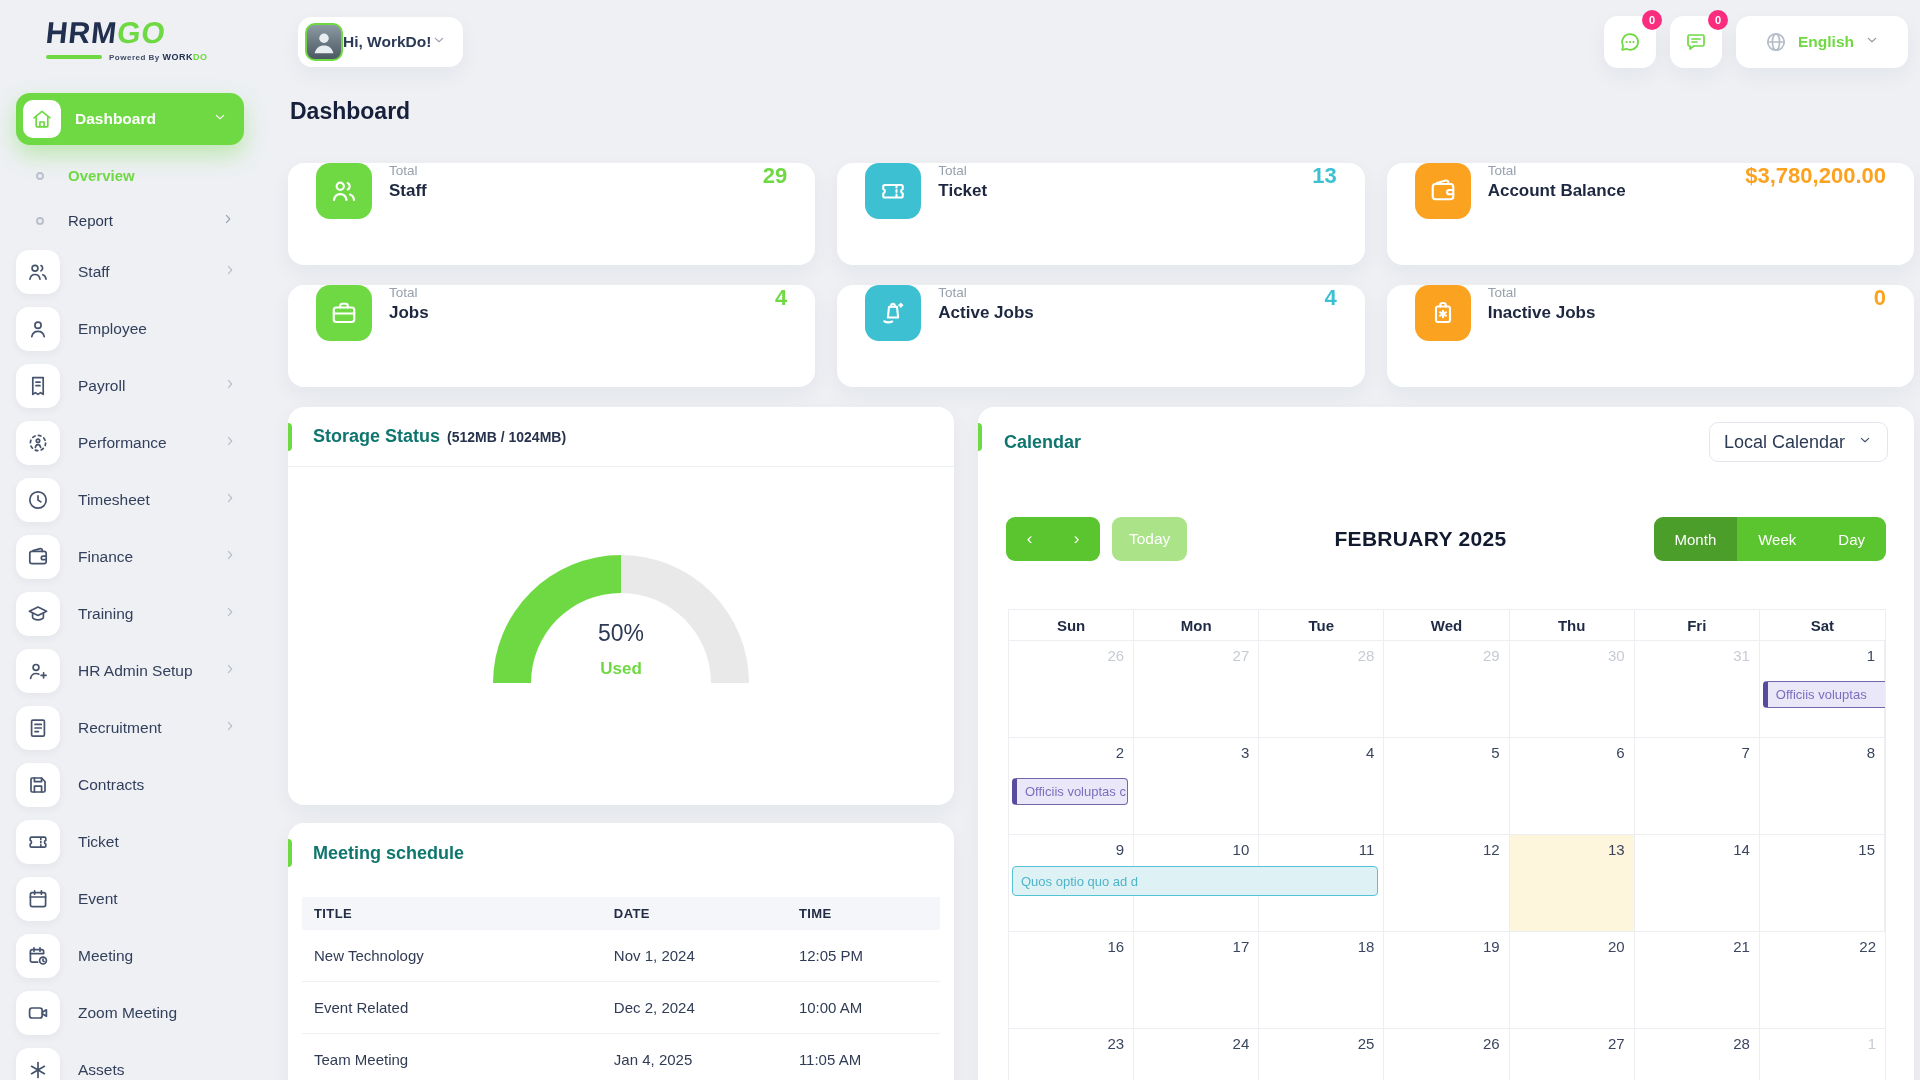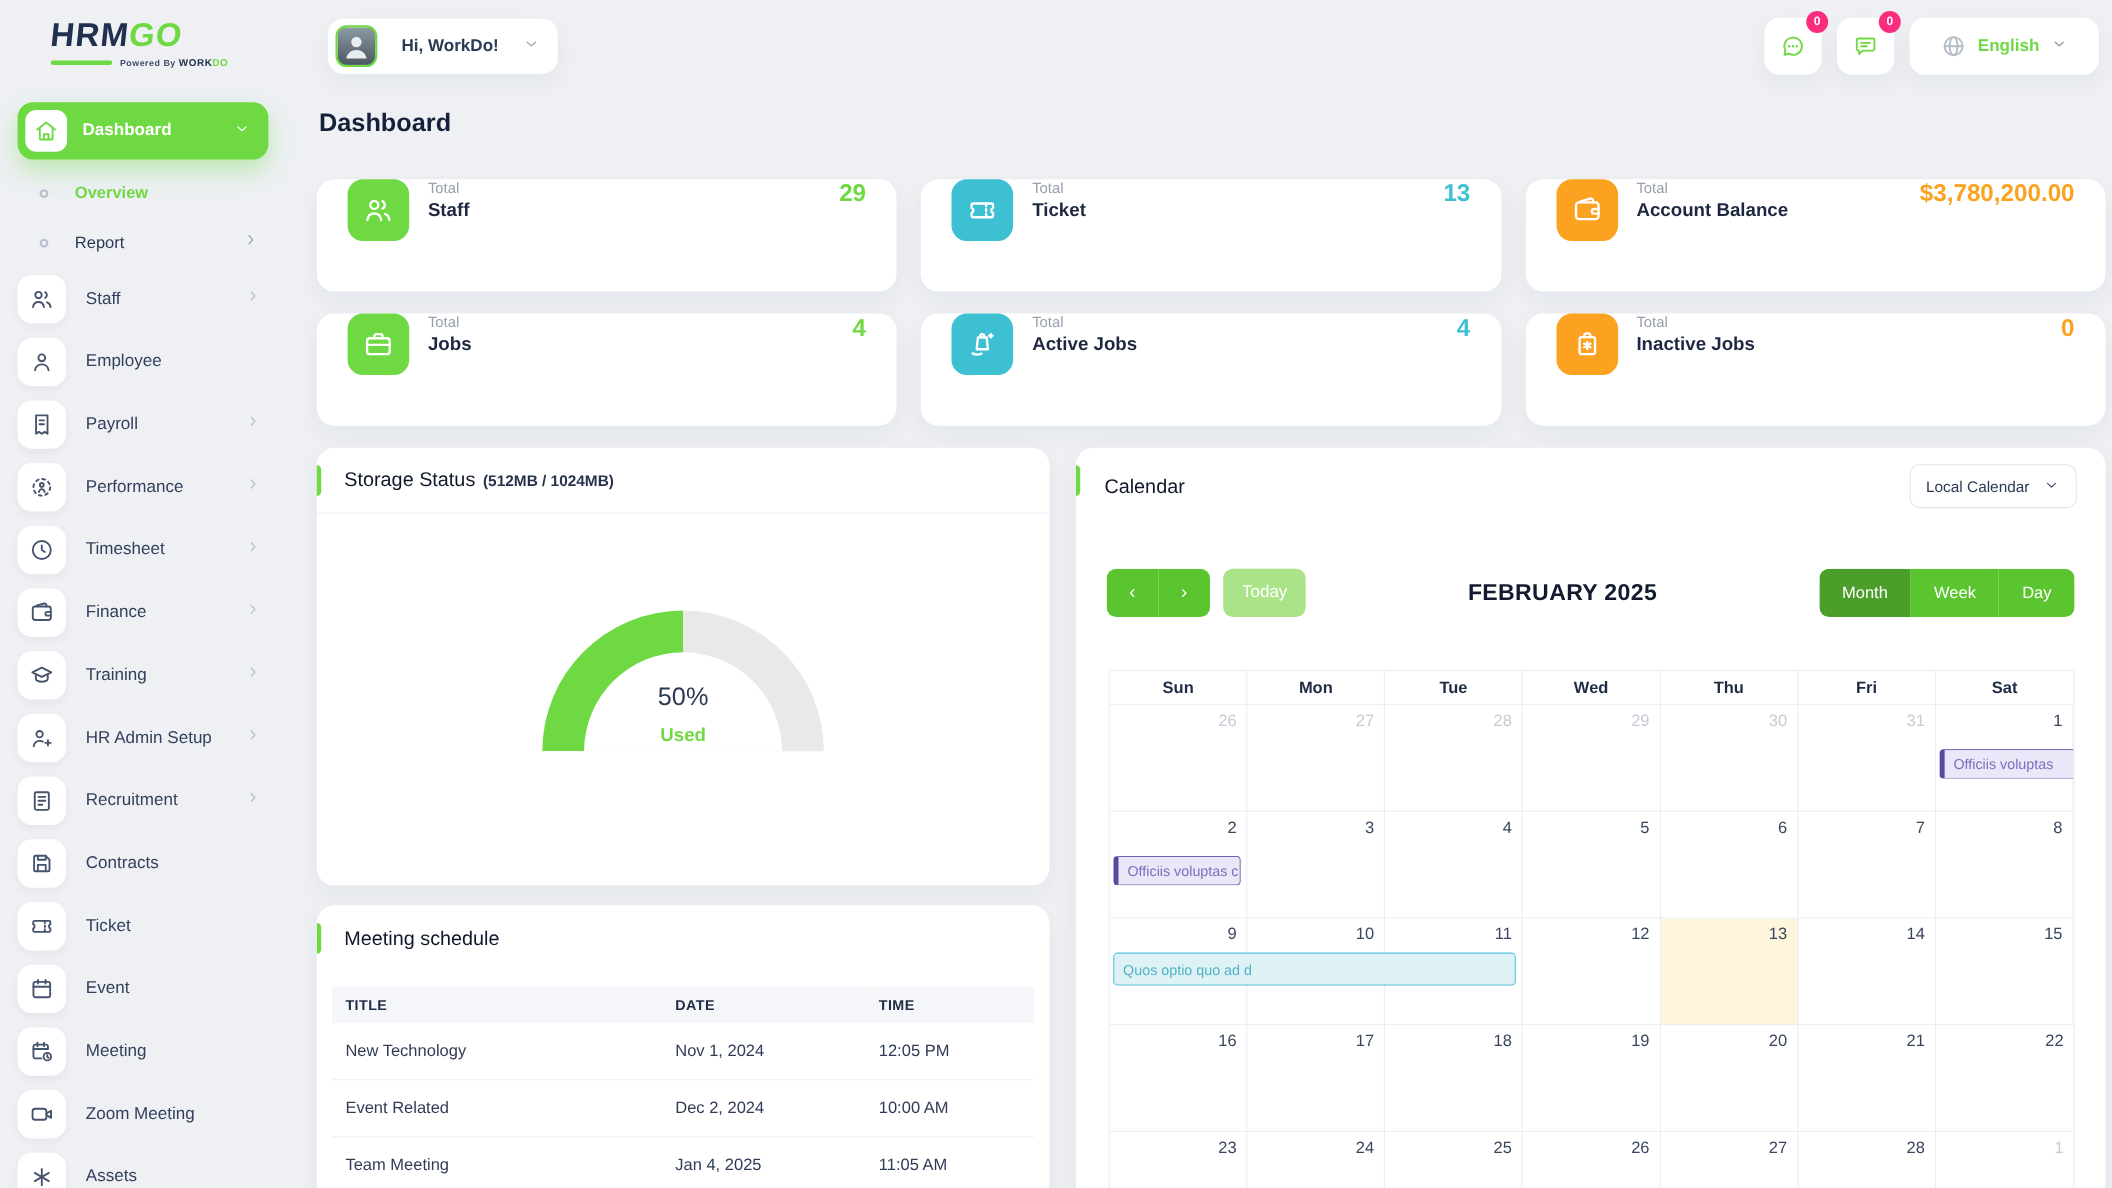--- a/index.html
+++ b/index.html
@@ -38,21 +38,21 @@
   .sub-item .schev{margin-left:auto;color:#9aa2b1;}
   .nav-list{margin-top:0;}
   .nav-item{display:flex;align-items:center;gap:18px;height:57px;padding-right:22px;cursor:pointer;}
   .nav-item .icon-box{width:44px;height:44px;background:#fff;border-radius:13px;display:grid;place-items:center;color:#46536d;box-shadow:0 3px 8px rgba(30,40,60,.05);flex:none;}
   .nav-item .nlabel{font-size:15.5px;color:var(--nav);font-weight:500;}
   .nav-item .nchev{margin-left:auto;color:#b6bdc9;}
 
   
   .main{margin-left:260px;padding:10px 6px 0 28px;}
   .topbar{display:flex;align-items:center;height:64px;}
-  .greet-chip{margin-left:10px;background:#fff;border-radius:14px;height:50px;display:flex;align-items:center;gap:22px;padding:0 16px 0 7px;cursor:pointer;box-shadow:var(--card-sh);}
+  .greet-chip{margin-left:10px;background:#fff;border-radius:14px;height:50px;display:flex;align-items:center;gap:0;padding:0 16px 0 7px;cursor:pointer;box-shadow:var(--card-sh);}
   .avatar{width:38px;height:38px;border-radius:10px;border:2px solid var(--green);background:linear-gradient(180deg,#8c9aa4,#4b5761);display:grid;place-items:center;overflow:hidden;}
   .avatar svg{width:30px;height:30px;}
   .greet-txt{font-size:15.5px;font-weight:600;color:#2c3a55;}
   .greet-chev{color:#97a0ae;}
   .top-actions{margin-left:auto;display:flex;align-items:center;gap:14px;padding-right:6px;}
   .icon-btn{position:relative;width:52px;height:52px;background:#fff;border-radius:14px;display:grid;place-items:center;color:var(--green);cursor:pointer;box-shadow:var(--card-sh);}
   .badge{position:absolute;top:-6px;right:-6px;min-width:20px;height:20px;border-radius:10px;background:var(--pink);color:#fff;font-size:11px;font-weight:700;display:grid;place-items:center;padding:0 6px;}
   .lang-btn{height:52px;background:#fff;border-radius:14px;display:flex;align-items:center;gap:10px;padding:0 28px;cursor:pointer;box-shadow:var(--card-sh);}
   .lang-btn .globe{color:#b4bcc8;}
   .lang-btn .llabel{font-size:15.5px;font-weight:600;color:var(--green);}
@@ -67,21 +67,21 @@
   .stat-top{font-size:13.5px;color:var(--muted);}
   .stat-label{font-size:17px;font-weight:700;color:#1d2740;margin-top:3px;}
   .stat-value{margin-left:auto;font-size:22px;font-weight:700;}
   .stat-value.green{color:var(--green);} .stat-value.cyan{color:var(--cyan);} .stat-value.orange{color:var(--orange);}
 
   .columns{display:grid;grid-template-columns:666px 1fr;gap:24px;margin-top:20px;align-items:start;}
   .left-col{display:flex;flex-direction:column;gap:18px;}
   .card{background:#fff;border-radius:16px;box-shadow:var(--card-sh);position:relative;}
   .card-head{display:flex;align-items:center;height:60px;padding:0 25px;position:relative;}
   .accent{position:absolute;left:0;top:16px;width:4px;height:28px;background:var(--green);border-radius:0 4px 4px 0;}
-  .card-title{font-size:18px;font-weight:400;color:#0f172a;}
+  .card-title{font-size:18px;font-weight:700;color:#0f766e;}
   .card-sub{font-size:14px;font-weight:600;color:#27324d;margin-left:7px;}
 
   
   .storage-card{height:398px;}
   .storage-card .card-head{border-bottom:1px solid #edeff3;}
   .gauge-wrap{display:flex;justify-content:center;padding-top:88px;}
   .gauge{position:relative;width:256px;height:128px;}
   .gauge-arc{width:256px;height:128px;border-radius:128px 128px 0 0;}
   .gauge-hole{position:absolute;left:38px;bottom:0;width:180px;height:90px;border-radius:90px 90px 0 0;background:#fff;}
   .gauge-pct{position:absolute;left:0;right:0;bottom:36px;text-align:center;font-size:23px;color:#2c3a55;}
@@ -90,21 +90,21 @@
   
   .meet-card{height:312px;overflow:hidden;}
   .meet-table{width:calc(100% - 28px);margin:14px 14px 0;border-collapse:collapse;}
   .meet-table th{background:#f5f6f9;text-align:left;font-size:13px;font-weight:700;letter-spacing:.4px;color:#222c44;padding:9px 12px;}
   .meet-table td{font-size:15px;color:#303c56;padding:17px 12px;border-bottom:1px solid #eef0f3;}
   .meet-table th:nth-child(1){width:47%;} .meet-table th:nth-child(2){width:29%;} .meet-table th:nth-child(3){width:24%;}
 
   
   .cal-card{height:846px;overflow:hidden;}
   .cal-card .card-head{height:70px;padding:16px 26px;}
-  .cal-select{margin-left:auto;height:40px;border:1px solid #e3e6ec;border-radius:9px;display:flex;align-items:center;gap:12px;padding:0 14px;font-size:14px;color:#2c3a55;cursor:pointer;background:#fff;}
+  .cal-select{margin-left:auto;height:40px;border:1px solid #e3e6ec;border-radius:9px;display:flex;align-items:center;gap:12px;padding:0 14px;font-size:18px;color:#2c3a55;cursor:pointer;background:#fff;}
   .cal-select .schev{color:#42506a;}
   .cal-toolbar{display:flex;align-items:center;padding:0 28px;margin-top:40px;}
   .nav-group{display:flex;border-radius:9px;overflow:hidden;}
   .nav-btn{width:47px;height:44px;background:var(--green-mid);color:#fff;display:grid;place-items:center;font-size:17px;cursor:pointer;border:none;}
   .today-btn{margin-left:12px;height:44px;padding:0 17px;background:var(--green-pale);color:#fff;border-radius:9px;font-size:15.5px;display:grid;place-items:center;cursor:pointer;border:none;}
   .cal-month-title{flex:1;text-align:center;font-size:21px;font-weight:700;color:#111a2e;letter-spacing:.3px;}
   .views-group{display:flex;border-radius:9px;overflow:hidden;}
   .view-btn{height:44px;padding:0 21px;background:var(--green-mid);color:#fff;font-size:15px;display:grid;place-items:center;cursor:pointer;border:none;}
   .view-btn.active{background:var(--green-dark);}
   .cal-grid{margin:48px 28px 0 30px;border:1px solid var(--line);border-bottom:none;}

